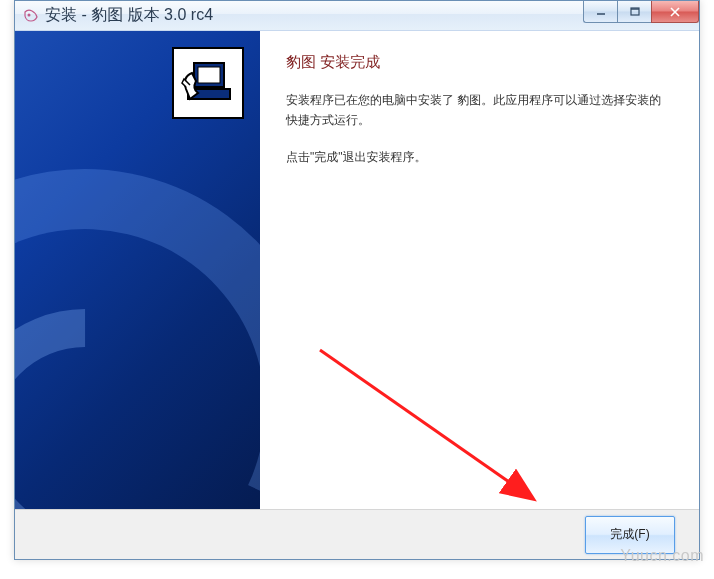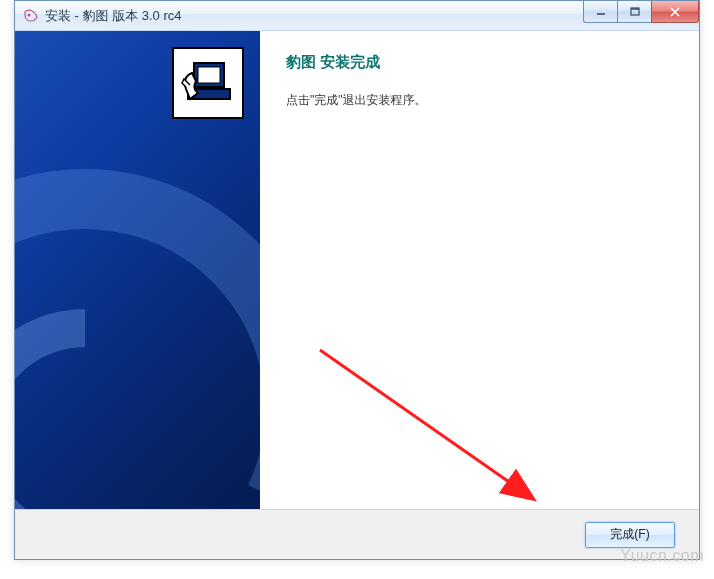--- a/index.html
+++ b/index.html
@@ -33,21 +33,21 @@
     .titlebar-icon {
       width: 16px;
       height: 16px;
       margin: 0 6px 0 8px;
       display: flex;
       align-items: center;
       justify-content: center;
     }
     .titlebar-title {
       color: #2b3d52;
-      font-size: 13px;
+      font-size: 16px;
     }
     .win-controls {
       position: absolute;
       right: 0;
       top: 0;
       display: flex;
       height: 22px;
     }
     .win-btn {
       width: 34px;
@@ -119,22 +119,22 @@
       border-top-color: transparent;
       transform: rotate(45deg);
     }
     .right-panel {
       flex: 1;
       padding: 22px 28px 18px 26px;
       background: #fff;
     }
     .heading {
       font-size: 15px;
-      font-weight: bold;
-      color: #0f766e;
+      font-weight: normal;
+      color: #7f1d1d;
       margin-bottom: 18px;
     }
     .body-text {
       font-size: 12px;
       color: #333;
       line-height: 1.7;
       margin-bottom: 16px;
     }
     .checkbox-row {
       display: flex;
@@ -158,21 +158,21 @@
       height: 50px;
       border-top: 1px solid #d6d6d6;
       background: #f0f0f0;
       display: flex;
       align-items: center;
       justify-content: flex-end;
       padding-right: 24px;
     }
     .finish-btn {
       min-width: 90px;
-      height: 26px;
+      height: 38px;
       padding: 0 14px;
       border: 1px solid #579de8;
       background: linear-gradient(to bottom, #f6fbff, #e1efff 48%, #cde4fd 52%, #e8f3ff);
       font-size: 12px;
       color: #222;
       display: flex;
       align-items: center;
       justify-content: center;
       border-radius: 2px;
       box-shadow: 0 0 2px rgba(60,140,230,0.6);
@@ -236,20 +236,21 @@
           <rect x="20" y="14" width="22" height="16" fill="#fff" stroke="#000" stroke-width="1"></rect>
           <rect x="10" y="36" width="42" height="10" fill="#0a2d7a" stroke="#000" stroke-width="2"></rect>
           <path d="M12 46 L8 36 Q4 24 14 20 L18 28 Q14 36 20 40 Z" fill="#fff" stroke="#000" stroke-width="2"></path>
           <path d="M8 34 L4 30 L6 26 L12 32" fill="#fff" stroke="#000" stroke-width="1.5"></path>
         </svg>
       </div>
     </div>
 
     <div class="right-panel">
       <div class="heading">豹图 安装完成</div>
+      <div class="body-text">安装程序已在您的电脑中安装了 豹图。此应用程序可以通过选择安装的快捷方式运行。</div>
       <div class="body-text">点击"完成"退出安装程序。</div>
     </div>
   </div>
 
   <div class="bottom-bar">
     <div class="finish-btn">
       <span>完成(F)</span>
     </div>
   </div>
 

